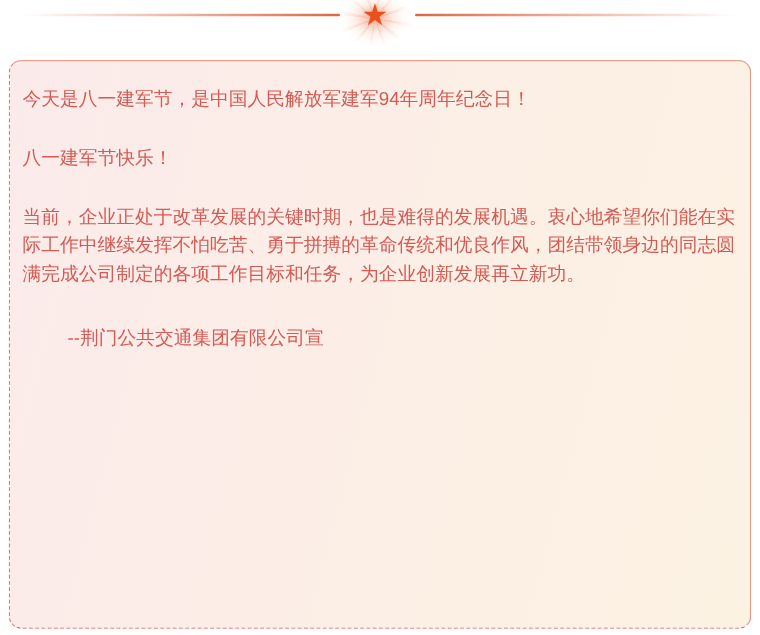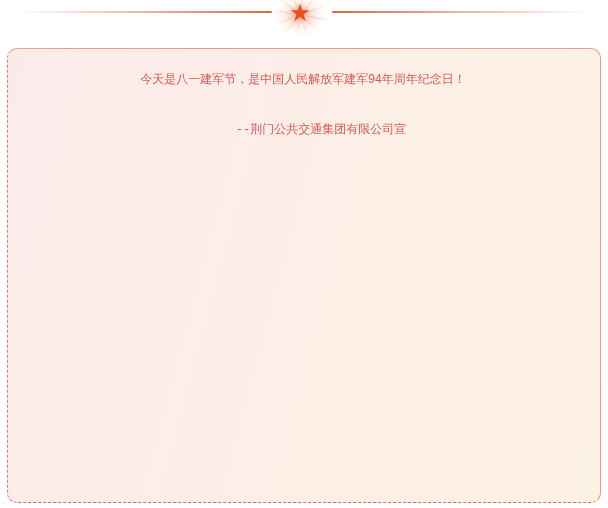--- a/index.html
+++ b/index.html
@@ -74,38 +74,38 @@
     border-style: solid solid dashed dashed;
     border-top-color: #e9a18c;
     border-right-color: #e49a84;
     border-bottom-color: #dd6a62;
     border-left-color: #dd7a70;
     background: linear-gradient(105deg, #fbeaea 0%, #fcefe6 55%, #fcf2e2 100%);
     padding: 19px 12px 10px 10px;
   }
   .card p {
     margin: 0 0 24px 0;
-    font-size: 12px;
+    font-size: 15px;
     line-height: 23px;
     color: #d45a53;
     letter-spacing: 0;
-    text-align: center;
   }
   .card p.signature {
     margin: 28px 0 0 0;
     padding-left: 36px;
-    font-family: Liberation Mono, monospace;
   }
 </style>
 </head>
 <body>
 
 <div class="decor">
   <div class="glow"></div>
   <div class="line line-left"></div>
   <div class="line line-right"></div>
   <div class="star">★</div>
 </div>
 
 <div class="card">
   <p>今天是八一建军节，是中国人民解放军建军94年周年纪念日！</p>
+  <p>八一建军节快乐！</p>
+  <p>当前，企业正处于改革发展的关键时期，也是难得的发展机遇。衷心地希望你们能在实际工作中继续发挥不怕吃苦、勇于拼搏的革命传统和优良作风，团结带领身边的同志圆满完成公司制定的各项工作目标和任务，为企业创新发展再立新功。</p>
   <p class="signature">--荆门公共交通集团有限公司宣</p>
 </div>
 
 </body></html>

